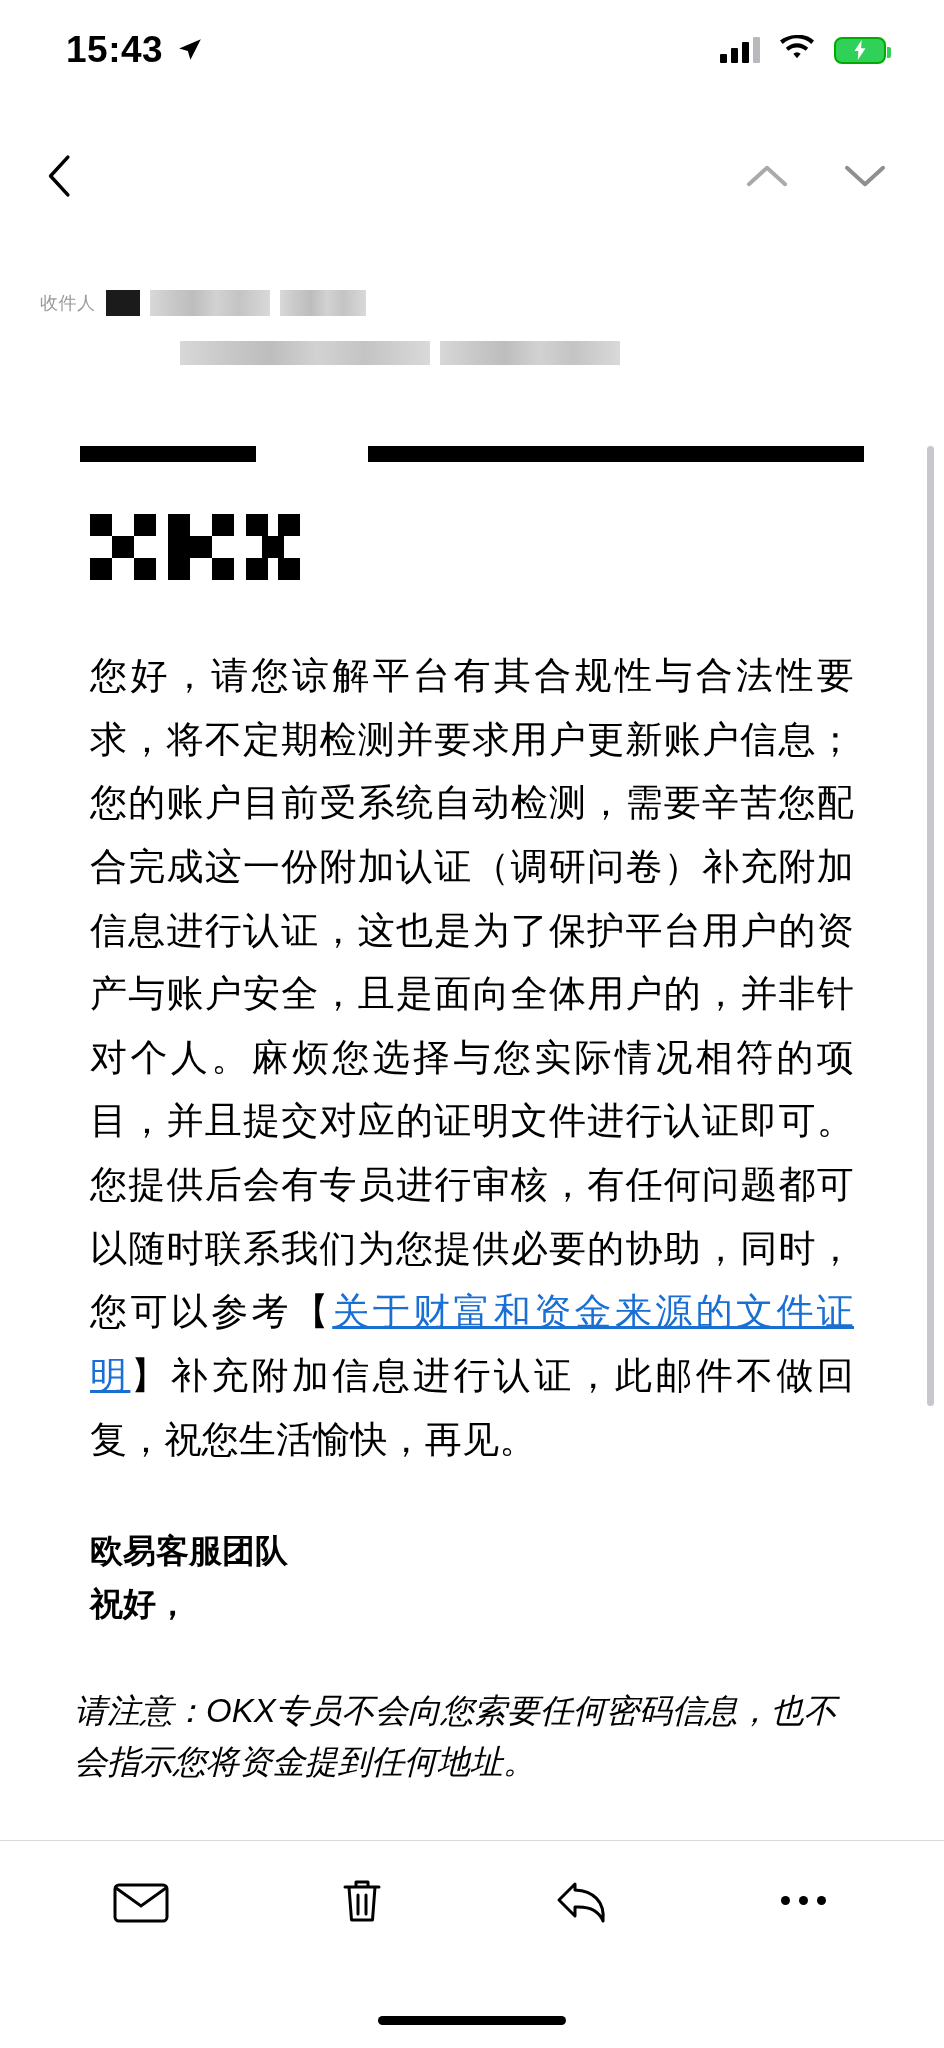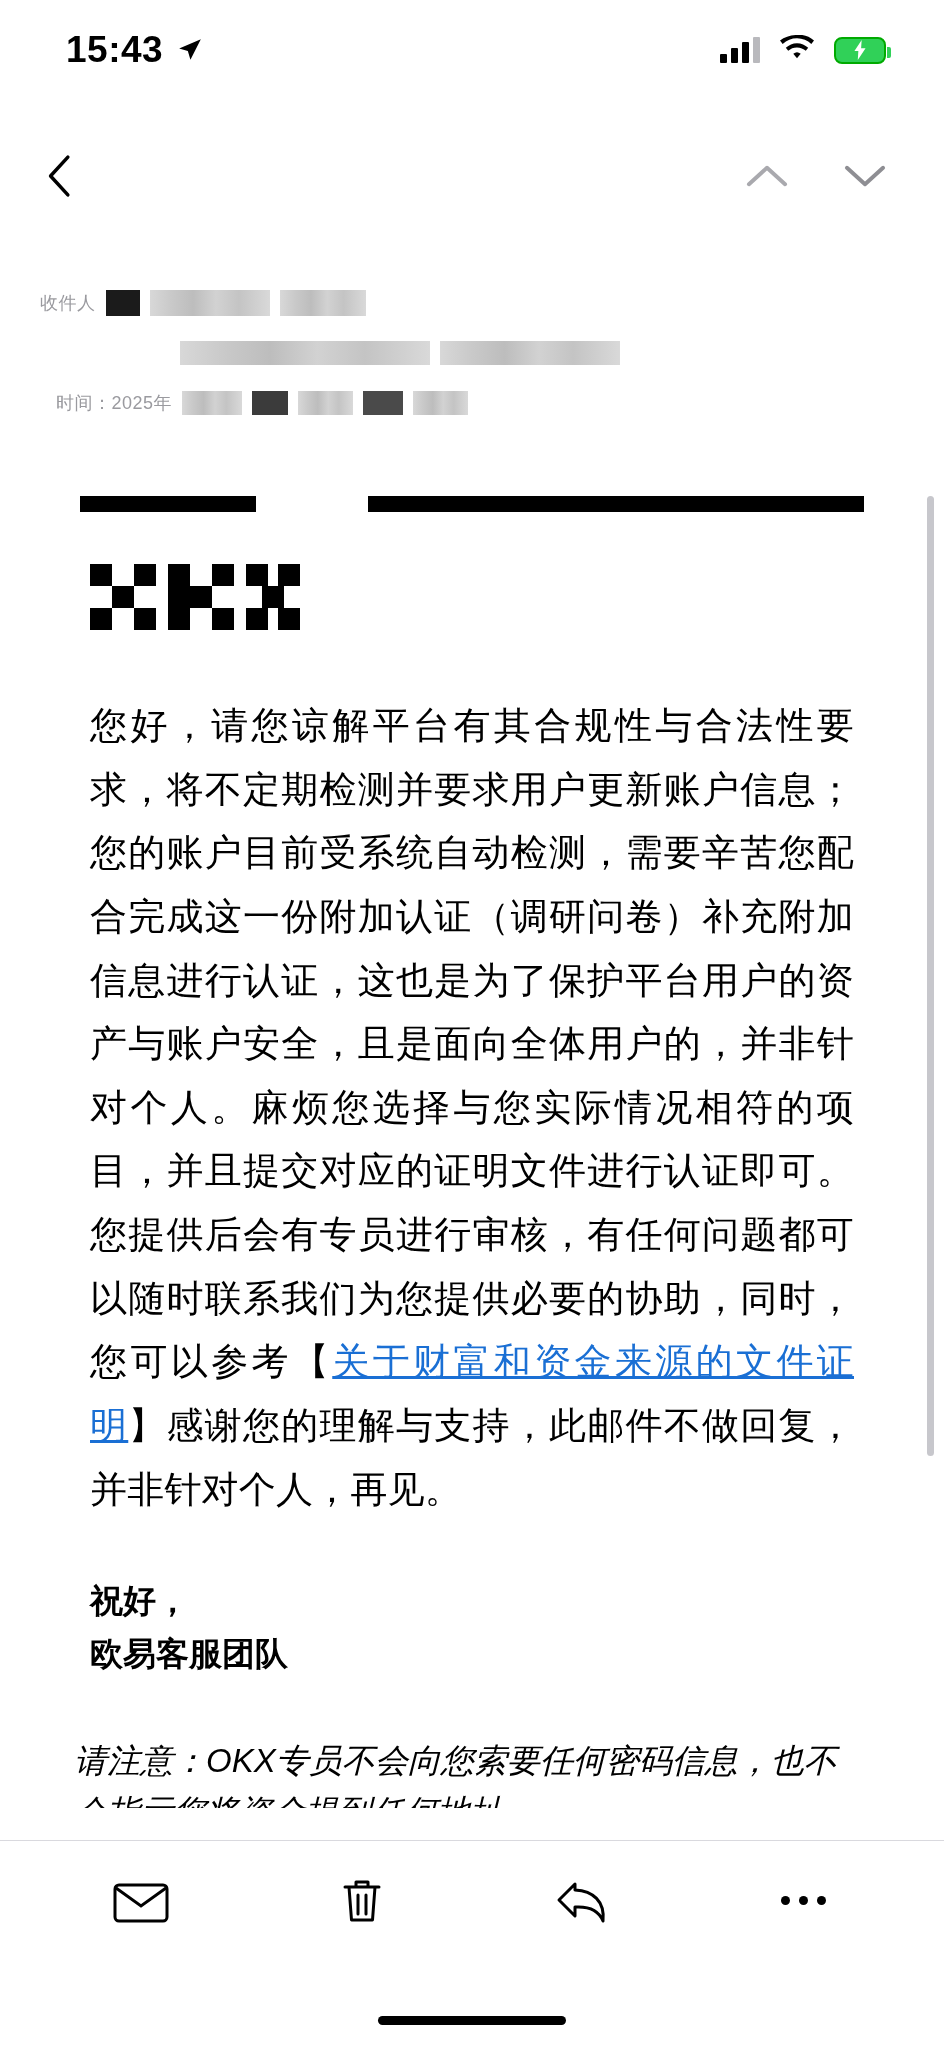--- a/index.html
+++ b/index.html
@@ -300,28 +300,20 @@
     <div class="hdr-row">
       <span class="hdr-label">收件人</span>
       <span class="redact r2"></span>
       <span class="redact r1"></span>
       <span class="redact r3"></span>
     </div>
     <div class="hdr-row">
       <span class="redact r4" style="margin-left:140px"></span>
       <span class="redact r5"></span>
     </div>
-    <div class="hdr-row">
-      <span class="hdr-label time">时间：2025年</span>
-      <span class="redact r7"></span>
-      <span class="redact r6"></span>
-      <span class="redact r9"></span>
-      <span class="redact r8"></span>
-      <span class="redact r9"></span>
-    </div>
   </div>
 
   <div class="mail-body">
     <div class="thick-rule"></div>
 
     <div class="logo">
       <svg viewBox="0 0 210 72" aria-hidden="true">
 
         <rect x="0" y="0" width="22" height="22" fill="#000"></rect>
         <rect x="44" y="0" width="22" height="22" fill="#000"></rect>
@@ -335,25 +327,25 @@
         <rect x="122" y="44" width="22" height="22" fill="#000"></rect>
 
         <rect x="156" y="0" width="22" height="22" fill="#000"></rect>
         <rect x="188" y="0" width="22" height="22" fill="#000"></rect>
         <rect x="172" y="22" width="22" height="22" fill="#000"></rect>
         <rect x="156" y="44" width="22" height="22" fill="#000"></rect>
         <rect x="188" y="44" width="22" height="22" fill="#000"></rect>
       </svg>
     </div>
 
-    <p class="para"><span>您好，请您谅解平台有其合规性与合法性要求，将不定期检测并要求用户更新账户信息；您的账户目前受系统自动检测，需要辛苦您配合完成这一份附加认证（调研问卷）补充附加信息进行认证，这也是为了保护平台用户的资产与账户安全，且是面向全体用户的，并非针对个人。麻烦您选择与您实际情况相符的项目，并且提交对应的证明文件进行认证即可。您提供后会有专员进行审核，有任何问题都可以随时联系我们为您提供必要的协助，同时，您可以参考【</span><a href="#">关于财富和资金来源的文件证明</a><span>】感谢您的理解与支持，此邮件不做回复，并非针对个人，再见。</span></p>
+    <p class="para"><span>您好，请您谅解平台有其合规性与合法性要求，将不定期检测并要求用户更新账户信息；您的账户目前受系统自动检测，需要辛苦您配合完成这一份附加认证（调研问卷）补充附加信息进行认证，这也是为了保护平台用户的资产与账户安全，且是面向全体用户的，并非针对个人。麻烦您选择与您实际情况相符的项目，并且提交对应的证明文件进行认证即可。您提供后会有专员进行审核，有任何问题都可以随时联系我们为您提供必要的协助，同时，您可以参考【</span><a href="#">关于财富和资金来源的文件证明</a><span>】补充附加信息进行认证，此邮件不做回复，祝您生活愉快，再见。</span></p>
 
     <div class="signoff">
+      <div>欧易客服团队</div>
       <div>祝好，</div>
-      <div>欧易客服团队</div>
     </div>
 
     <p class="notice">请注意：OKX专员不会向您索要任何密码信息，也不会指示您将资金提到任何地址。</p>
 
     <div class="ticket">
       <span>工单号</span>
       <span class="tk-blocks">
         <i class="tk b1"></i>
           <i class="tk b2"></i>
           <i class="tk b3"></i>

